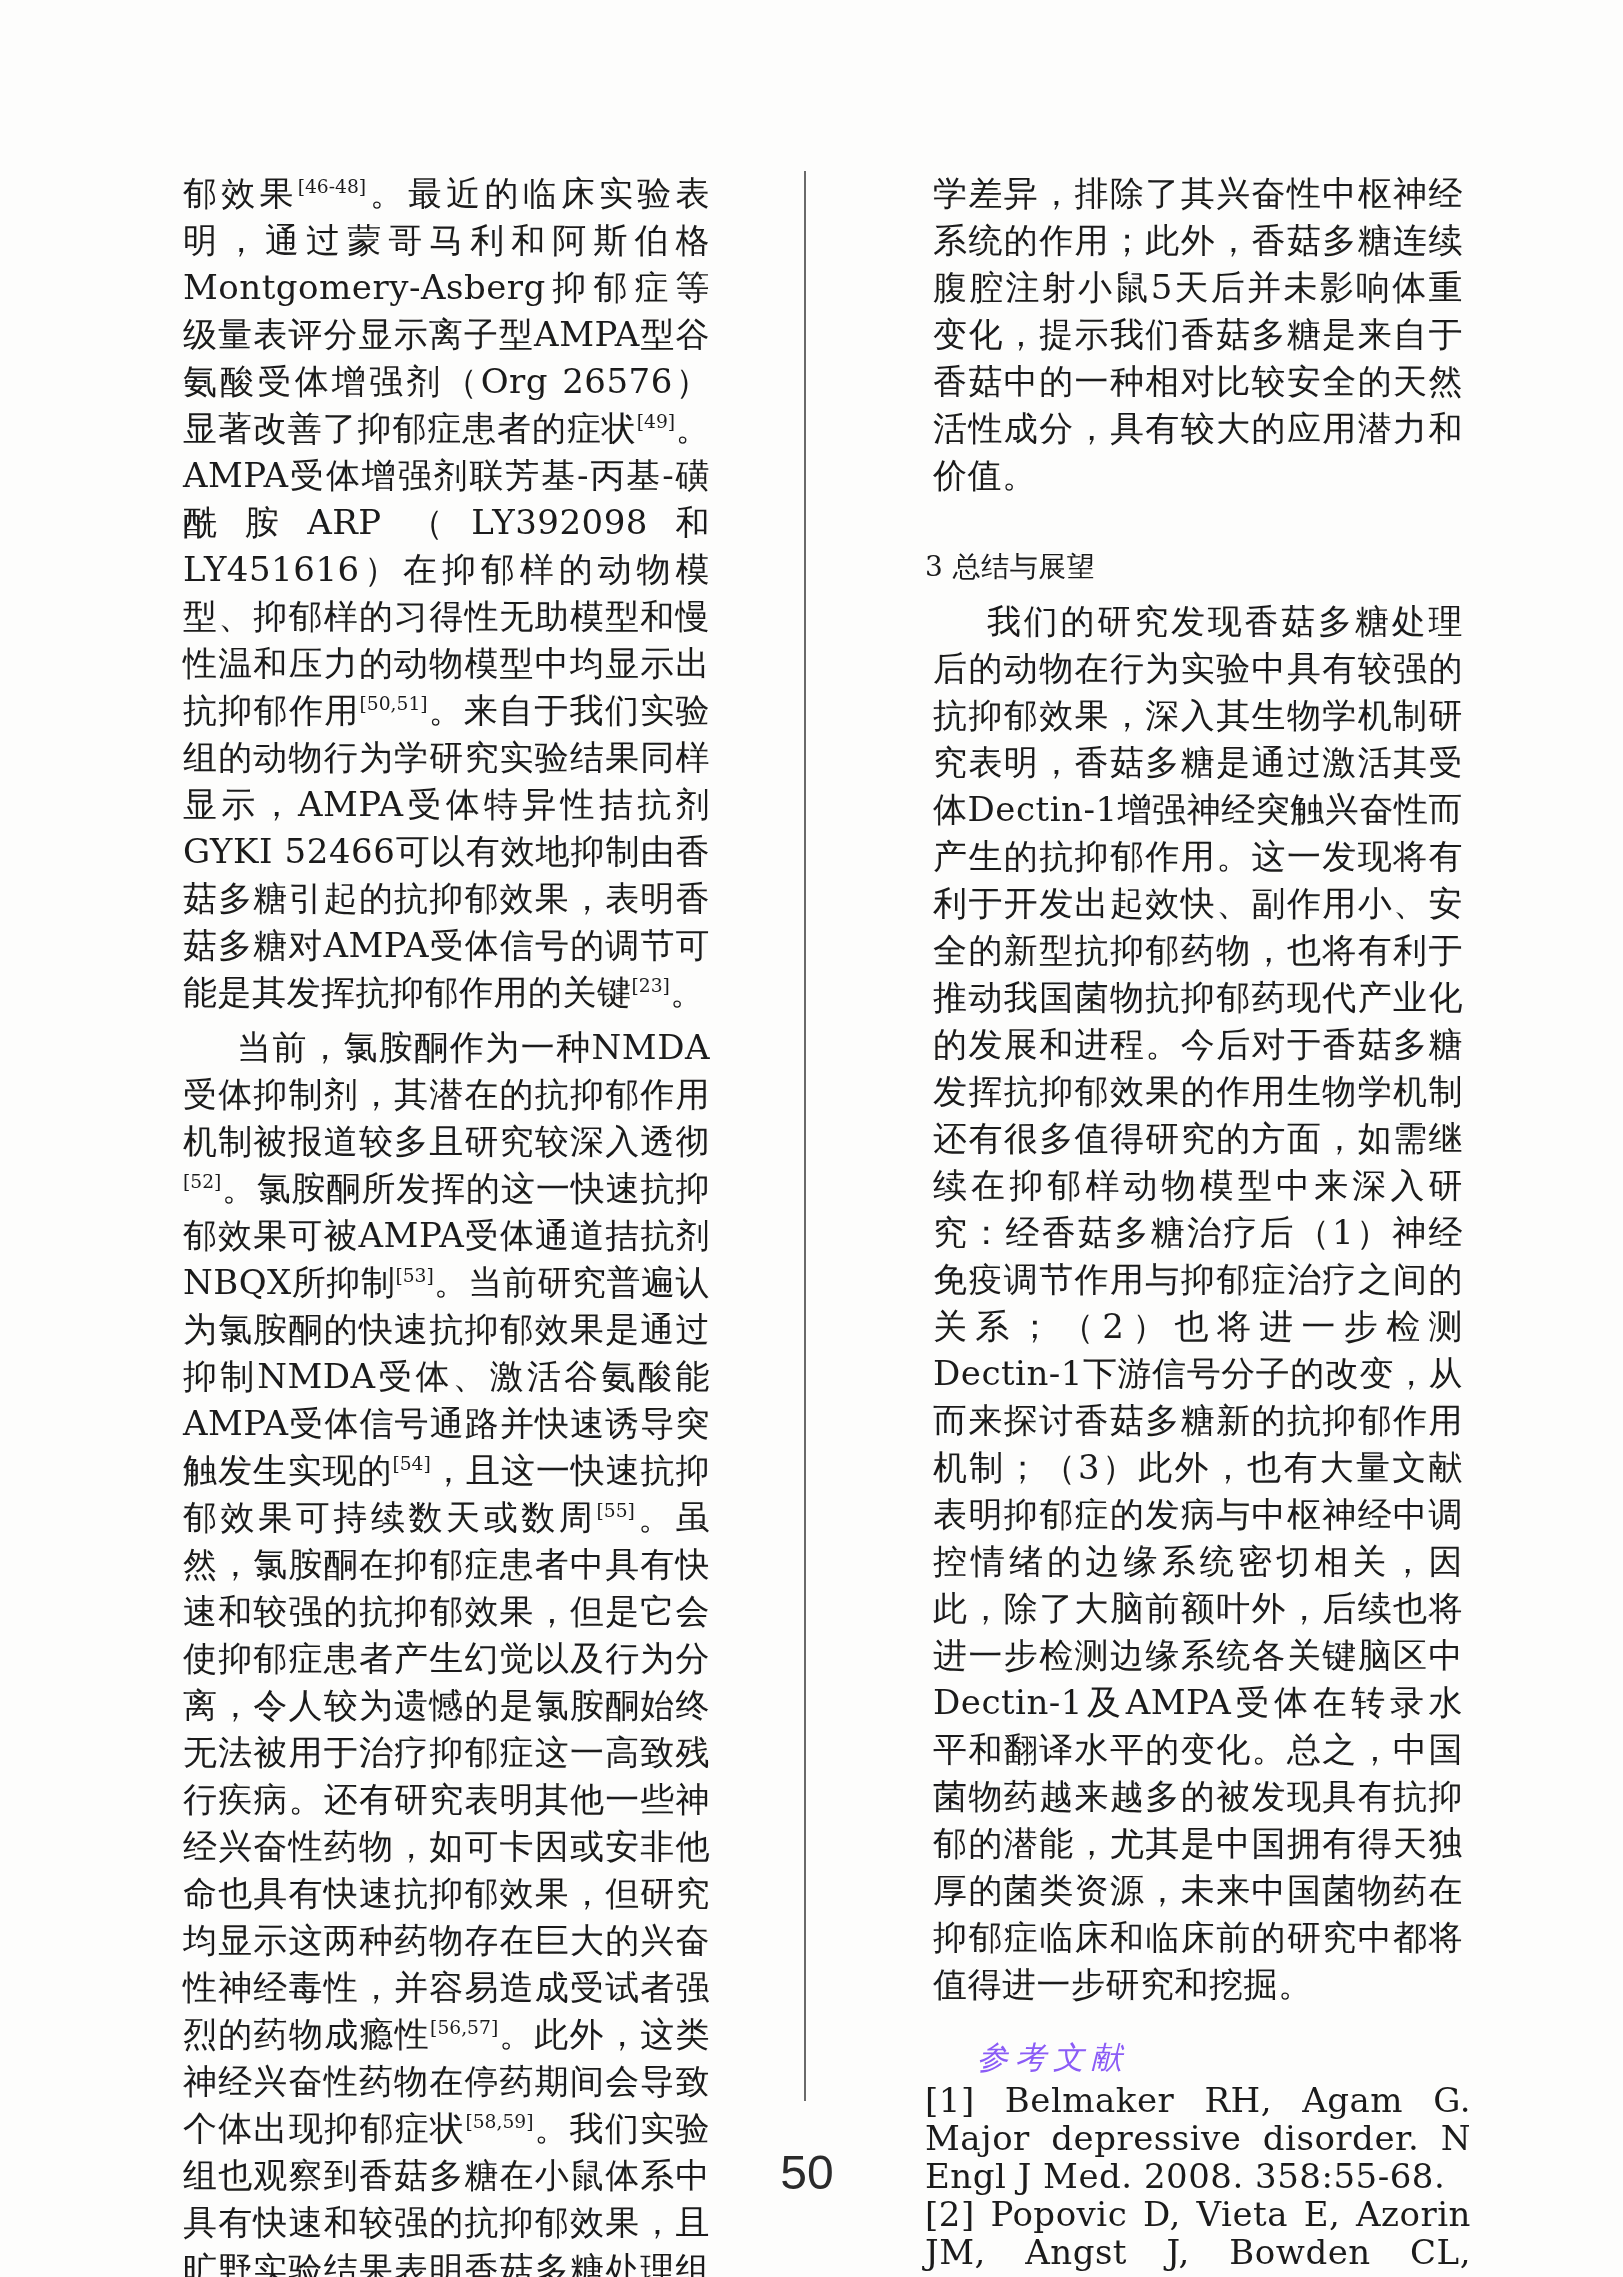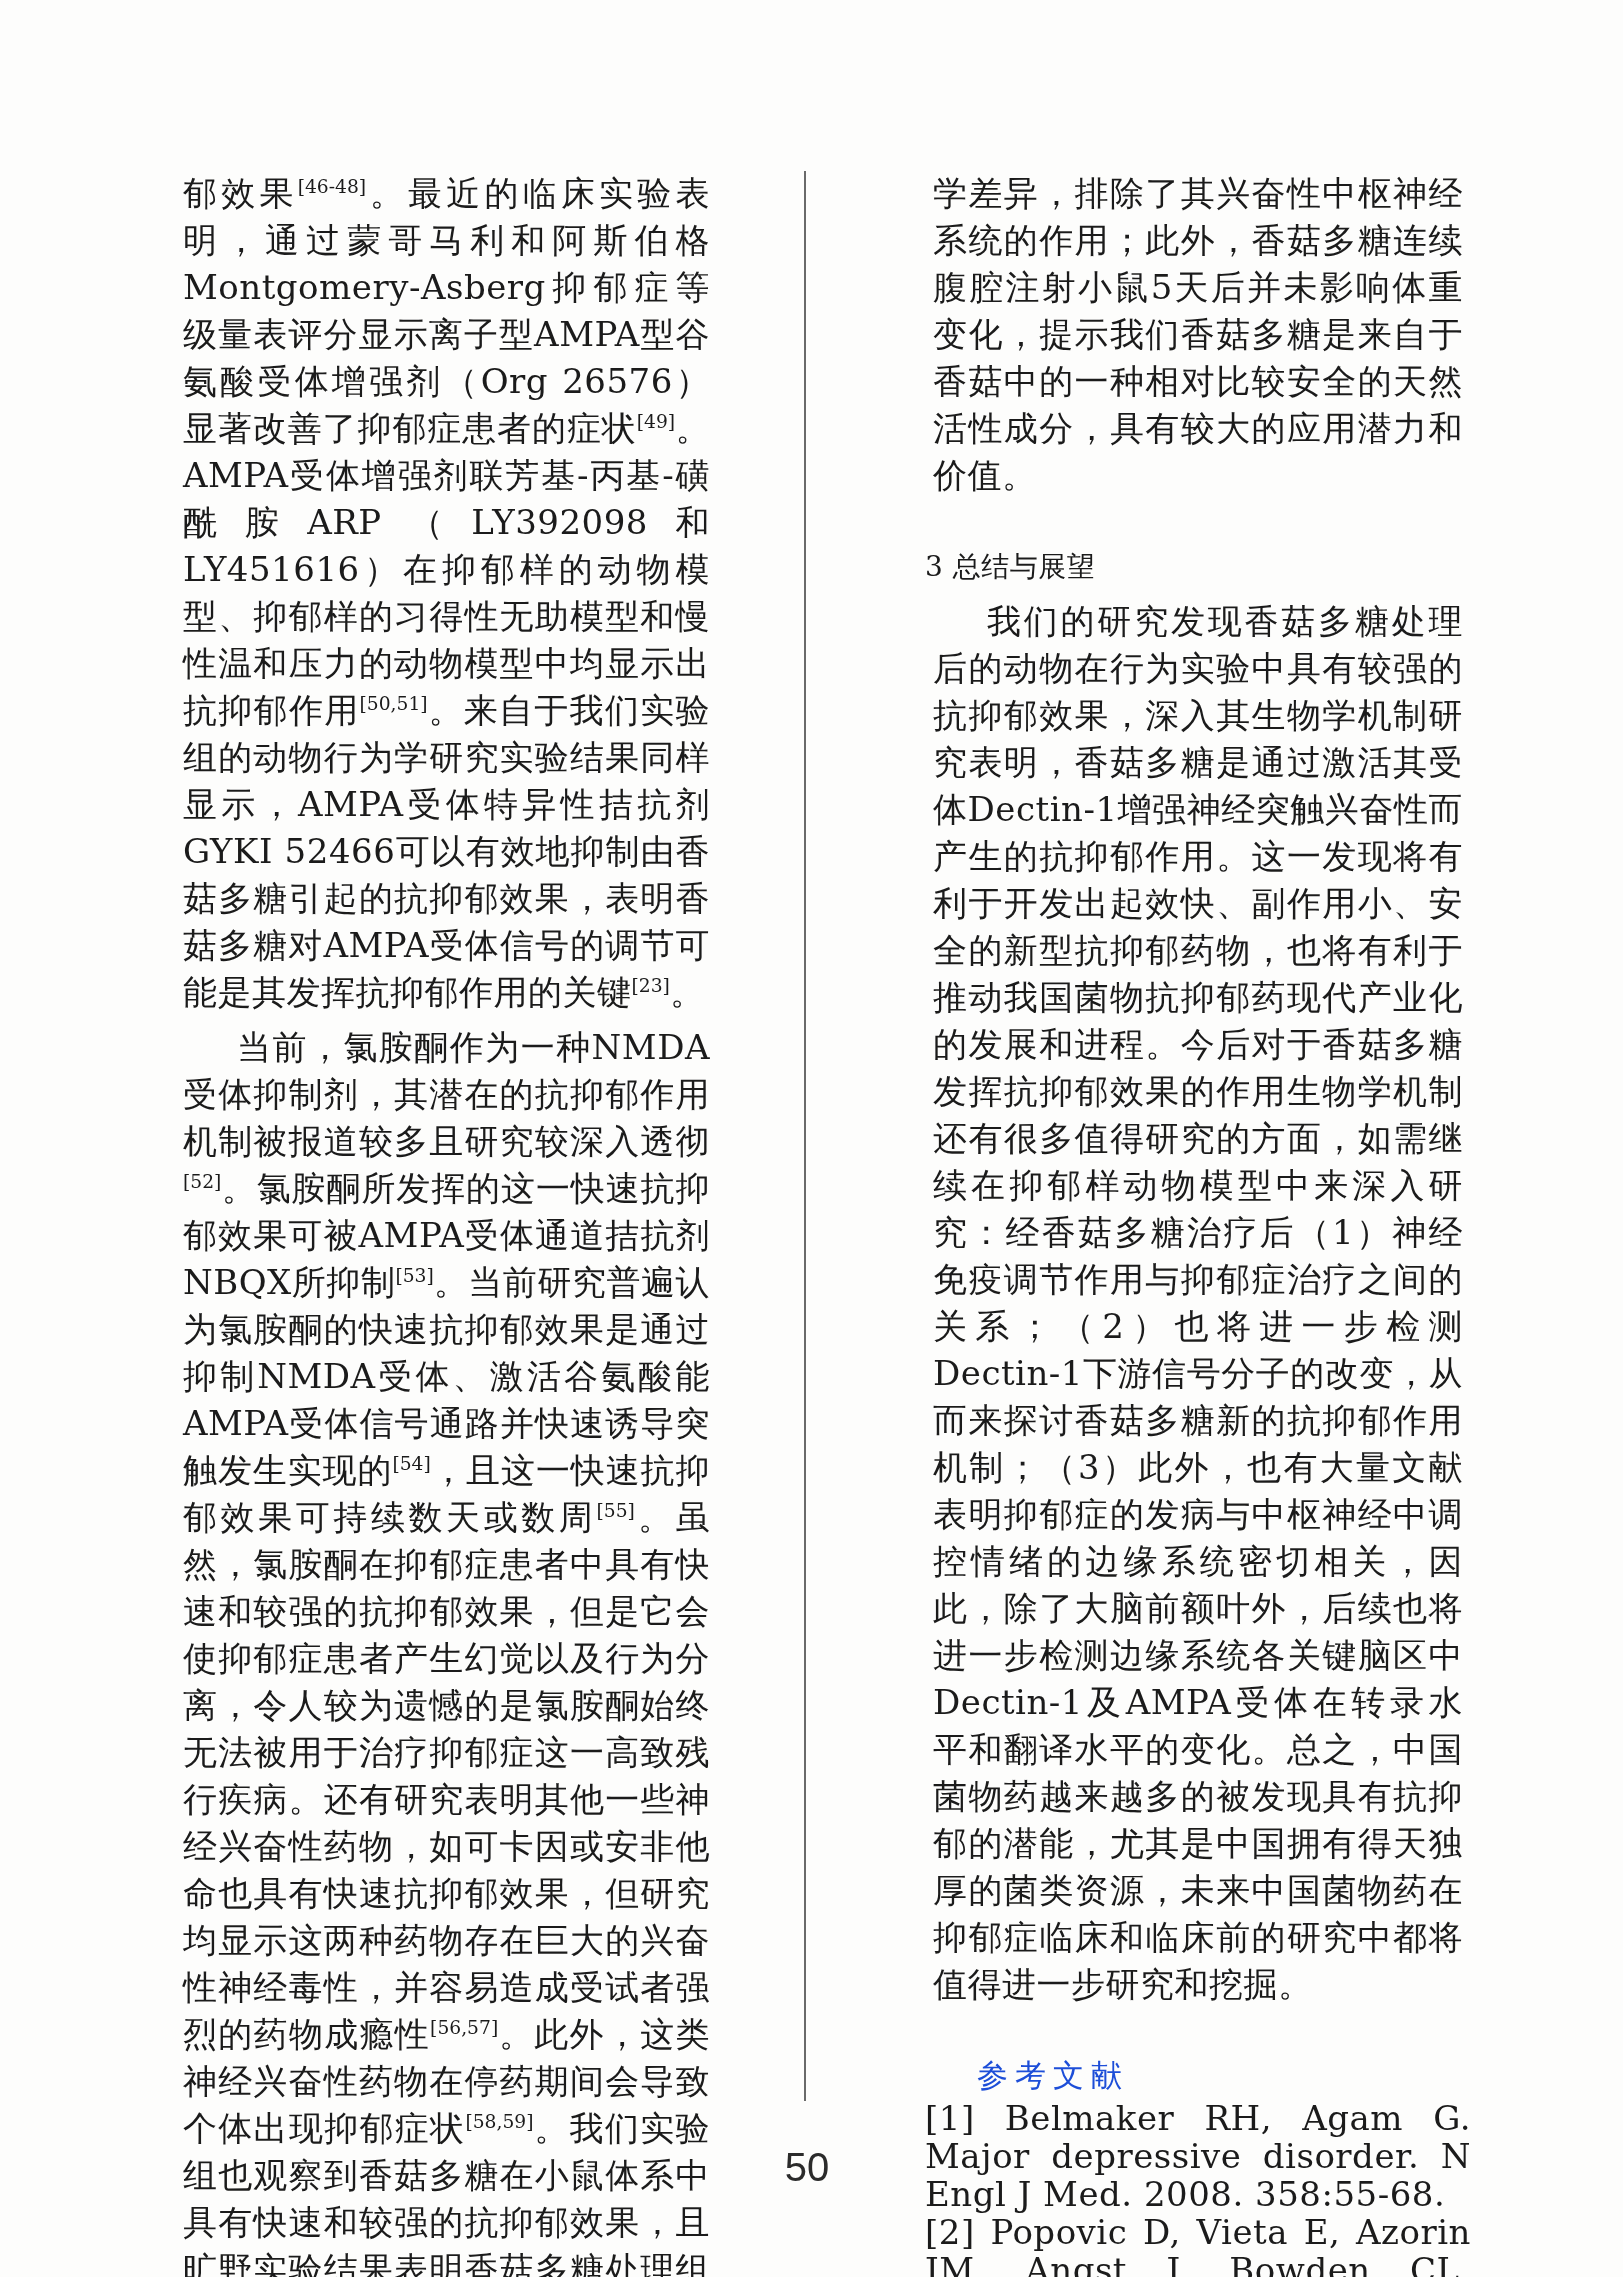--- a/index.html
+++ b/index.html
@@ -32,47 +32,48 @@
   .section-heading{
     margin:44px 0 0 0;
     font-size:28px;
     font-weight:normal;
     line-height:47px;
     text-align:justify;
     text-justify:inter-character;
     letter-spacing:0.5px;
   }
   .ref-heading{
-    margin-top:44px;
+    margin-top:26px;
     padding-left:52px;
+    font-style:italic;
     font-size:31px;
     line-height:47px;
     letter-spacing:7px;
-    color:#1d4ed8;
+    color:#8b5cf6;
   }
   .ref-list{margin:0;}
   .ref-item{
     font-size:34px;
     line-height:38px;
     text-align:justify;
     text-justify:inter-word;
     letter-spacing:0.5px;
   }
   .divider{
     position:absolute;
     left:804px;top:171px;
     width:2px;height:1930px;
     background:#6a6a6a;
   }
   .page-number{
     position:absolute;
     left:807px;top:2145px;
     transform:translateX(-50%);
     font-family:"Liberation Sans","DejaVu Sans",sans-serif;
-    font-size:40px;
+    font-size:48px;
     color:#2b2b2b;
   }
 </style>
 </head>
 <body>
 
 <div class="page">
 
   <div class="col col-left">
     <p class="body-text">郁效果<sup>[46-48]</sup>。最近的临床实验表明，通过蒙哥马利和阿斯伯格Montgomery-Asberg抑郁症等级量表评分显示离子型AMPA型谷氨酸受体增强剂（Org 26576）显著改善了抑郁症患者的症状<sup>[49]</sup>。AMPA受体增强剂联芳基-丙基-磺酰胺ARP（LY392098和LY451616）在抑郁样的动物模型、抑郁样的习得性无助模型和慢性温和压力的动物模型中均显示出抗抑郁作用<sup>[50,51]</sup>。来自于我们实验组的动物行为学研究实验结果同样显示，AMPA受体特异性拮抗剂GYKI 52466可以有效地抑制由香菇多糖引起的抗抑郁效果，表明香菇多糖对AMPA受体信号的调节可能是其发挥抗抑郁作用的关键<sup>[23]</sup>。</p>

